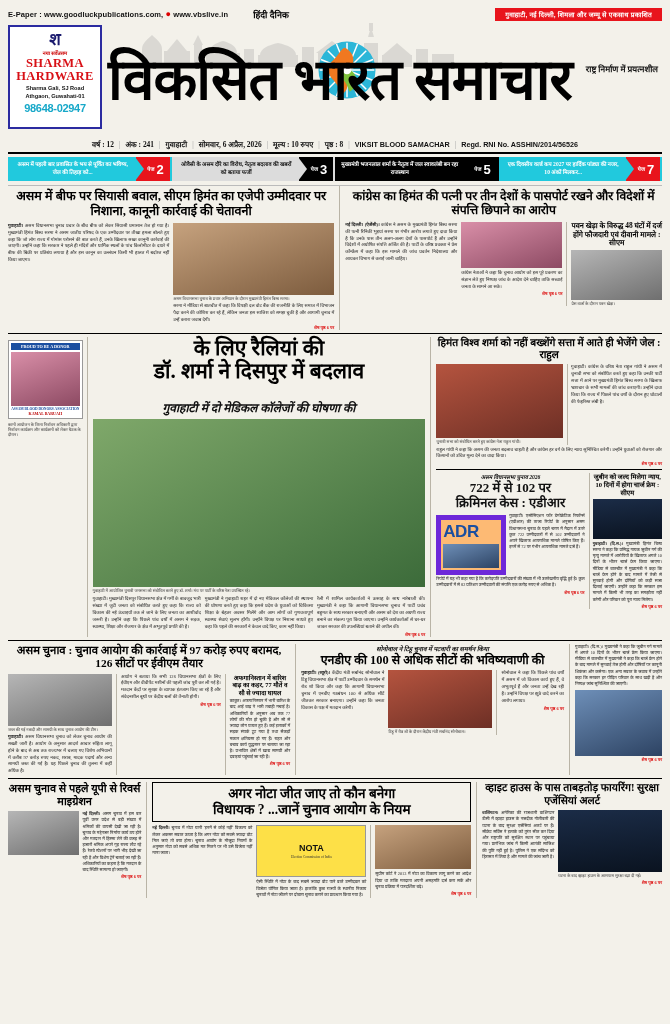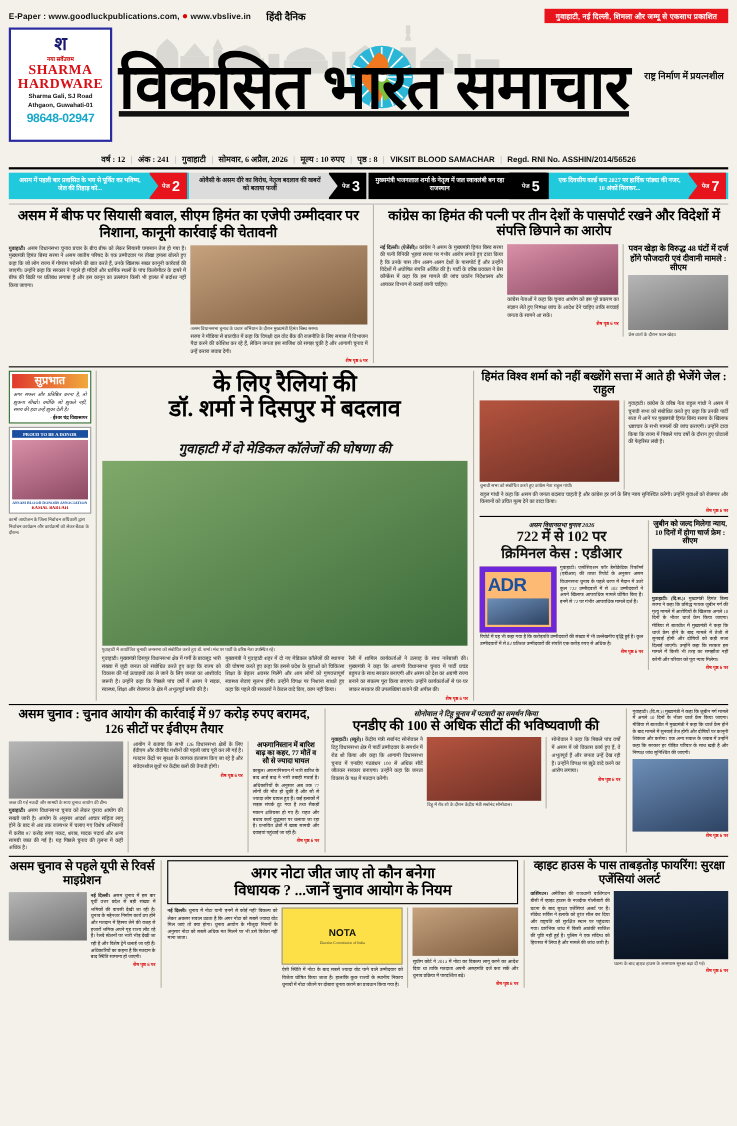--- a/index.html
+++ b/index.html
@@ -5,21 +5,21 @@
   html,body{margin:0;padding:0;}
   body{
     width:670px;height:1024px;overflow:hidden;
     background:#efeee8;
     font-family:"Liberation Serif","DejaVu Serif",serif;
     color:#111;
   }
   .page{width:670px;height:1024px;position:relative;background:#f3f1ea;}
 
   
-  .topbar{display:flex;align-items:center;height:22px;padding:3px 8px 0 8px;gap:6px;}
+  .topbar{display:flex;align-items:center;height:22px;padding:3px 8px 0 8px;gap:17px;}
   .epaper{font-family:"Liberation Sans",sans-serif;font-size:7.5px;color:#111;font-weight:600;letter-spacing:.1px;}
   .epaper .dot{color:#d00;font-size:9px;}
   .hindidainik{font-family:"Liberation Sans",sans-serif;font-size:9px;font-weight:700;color:#000;margin-left:8px;}
   .redstrip{
     margin-left:auto;background:#e8141c;color:#fff;font-size:6.6px;font-weight:700;
     padding:2px 10px;font-family:"Liberation Sans",sans-serif;letter-spacing:.2px;white-space:nowrap;
   }
 
   
   .masthead{display:flex;align-items:flex-start;padding:0 8px;height:112px;position:relative;}
@@ -28,21 +28,21 @@
     display:flex;flex-direction:column;align-items:center;justify-content:flex-start;
     padding:3px 2px;box-sizing:border-box;
   }
   .ad-logo{font-size:17px;color:#1a1a6e;font-weight:700;line-height:1;margin-top:1px;font-family:"Liberation Serif",serif;}
   .ad-sub{font-size:5.2px;color:#c00;font-weight:700;margin-top:1px;}
   .ad-name{font-family:"Liberation Serif",serif;font-size:12.5px;color:#d81016;font-weight:700;line-height:1.02;letter-spacing:.4px;}
   .ad-name2{font-family:"Liberation Serif",serif;font-size:12.5px;color:#d81016;font-weight:700;line-height:1.02;letter-spacing:.4px;}
   .ad-addr{font-size:5.6px;color:#111;line-height:1.25;text-align:center;margin-top:2px;font-family:"Liberation Sans",sans-serif;font-weight:600;}
   .ad-phone{font-family:"Liberation Sans",sans-serif;font-size:11px;color:#17a8c9;font-weight:700;margin-top:2px;letter-spacing:-.3px;}
 
-  .mast-center{flex:1;position:relative;padding-left:6px;text-decoration:underline;}
+  .mast-center{flex:1;position:relative;padding-left:6px;}
   .skyline{
     position:absolute;left:30px;top:-4px;width:330px;height:46px;opacity:.28;
   }
   .title-row{display:flex;align-items:flex-end;position:relative;height:78px;margin-top:4px;}
   .vb-title{
     font-family:"Liberation Serif","DejaVu Serif",serif;
     font-size:57px;font-weight:700;line-height:.95;color:#000;letter-spacing:-1px;
     white-space:nowrap;position:relative;z-index:2;
   }
   .chakra{
@@ -324,25 +324,20 @@
             <div class="photo grey" style="height:50px;margin-top:2px"></div>
             <div class="cap">प्रेस वार्ता के दौरान पवन खेड़ा।</div>
           </div>
         </div>
       </div>
     </div>
 
     <div class="sec2">
 
       <div class="s2-a">
-        <div class="suprabhat">
-          <div class="sup-title">सुप्रभात</div>
-          <div class="sup-body">अगर सफल और प्रतिष्ठित बनना है, तो झुकना सीखो। क्योंकि जो झुकते नहीं, समय की हवा उन्हें झुका देती है।</div>
-          <div class="sup-by">- ईश्वर चंद्र विद्यासागर</div>
-        </div>
         <div style="border:1px solid #999;margin-top:3px;padding:2px;background:#fff">
           <div style="background:#1b4fa0;color:#fff;font-size:4.2px;text-align:center;font-weight:700;padding:1px">PROUD TO BE A DONOR</div>
           <div class="photo pink" style="height:54px;margin-top:2px"></div>
           <div style="font-size:3.6px;text-align:center;color:#1b4fa0;font-weight:700;margin-top:1px">ASSAM BLOOD DONORS ASSOCIATION</div>
           <div style="font-size:4px;text-align:center;font-weight:700;color:#b00">KAMAL BARUAH</div>
         </div>
         <div class="cap" style="margin-top:2px">कामों आयोजन के जिला निर्वाचन अधिकारी द्वारा निर्वाचन कार्यक्रम और कार्यक्रमों को लेकर बैठक के दौरान।</div>
       </div>
 
       <div class="s2-b rule-y">

